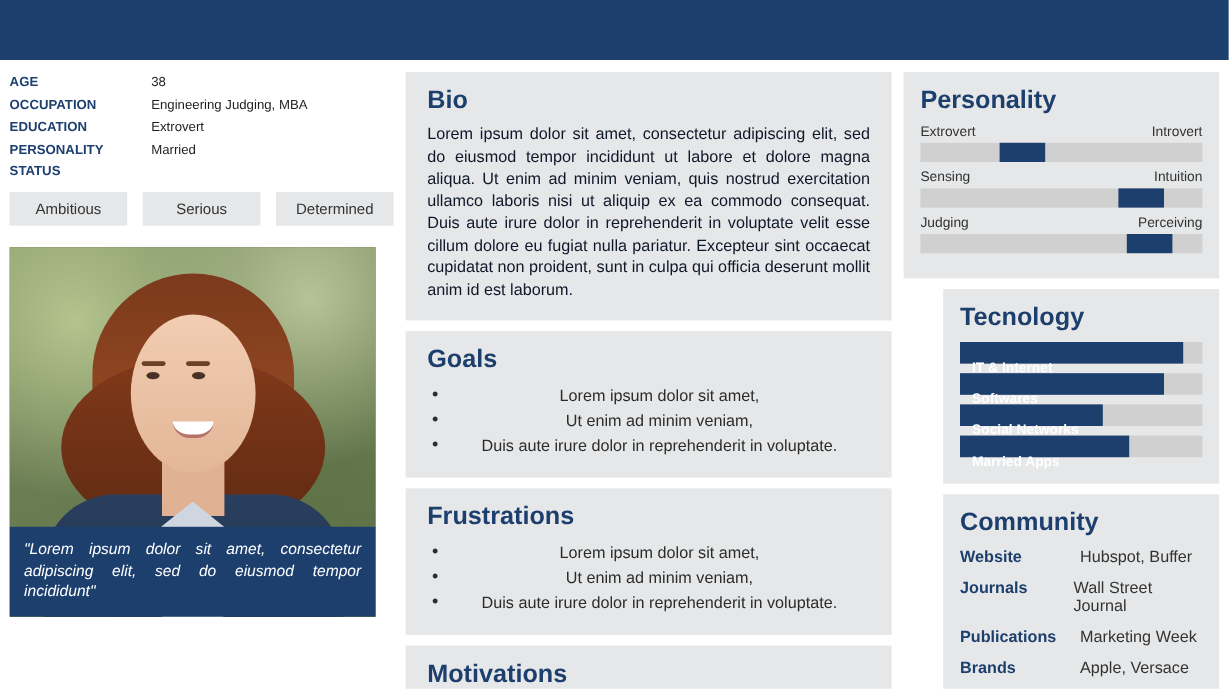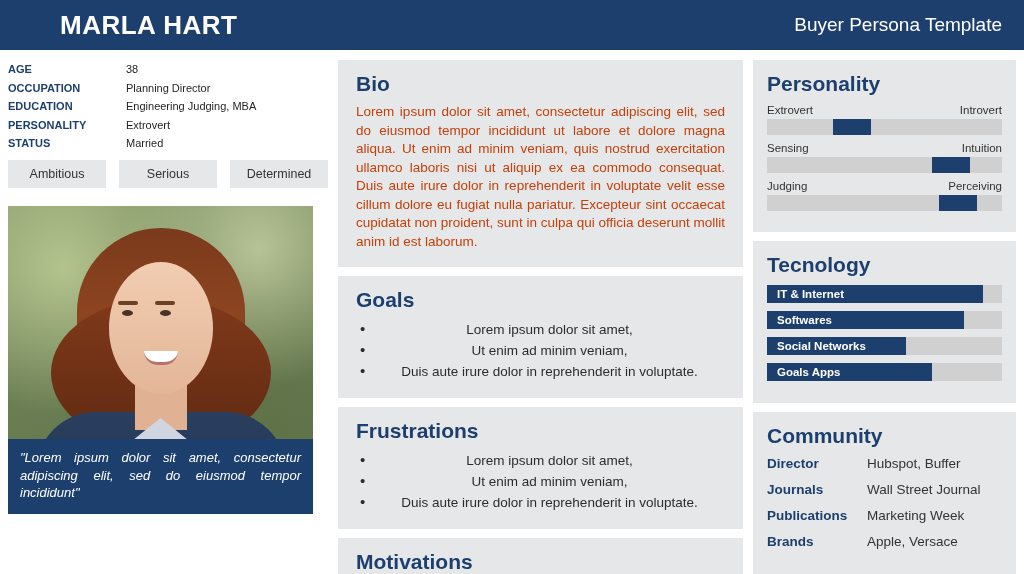--- a/index.html
+++ b/index.html
@@ -112,82 +112,79 @@
     text-align:justify;
   }
 
   
   .panel { background:#e6e7e8; padding:12px 18px 16px 18px; }
   .panel + .panel { margin-top:9px; }
   .panel h2 {
     color:#1d3f6e; font-size:21px; font-weight:bold; margin-bottom:7px;
   }
   .bio-text {
-    font-size:13.5px; line-height:18.5px; color:#c2410c; text-align:justify;
+    font-size:13.5px; line-height:18.5px; color:#0f172a; text-align:justify;
   }
   ul.bullets { list-style:none; }
   ul.bullets li {
     font-size:13.5px; color:#2c2c2c; line-height:21px; padding-left:18px; position:relative;text-align:center;
   }
   ul.bullets li:before {
     content:"\2022"; position:absolute; left:4px; top:-1px; font-size:15px; color:#2c2c2c;
   }
 
   
   .rpanel { background:#e6e7e8; padding:12px 14px 14px 14px; }
-  .rpanel + .rpanel { margin-top:9px; }
+  .rpanel + .rpanel { margin-top:9px;margin-left:33px; }
   .rpanel h2 { color:#1d3f6e; font-size:21px; font-weight:bold; margin-bottom:8px; }
 
   .pers-item { margin-bottom:7px; }
   .pers-ends {
     display:flex; justify-content:space-between;
     font-size:11.5px; color:#333; margin-bottom:3px;
   }
   .pers-track {
     position:relative; height:16px; background:#d0d0d0;
   }
   .pers-knob {
     position:absolute; top:0; height:16px; width:38px; background:#1d3f6e;
   }
 
   .tech-row { position:relative; height:18px; margin-bottom:8px; }
   .tech-track { position:absolute; left:0; top:0; width:100%; height:18px; background:#d0d0d0; }
   .tech-fill { position:absolute; left:0; top:0; height:18px; background:#1d3f6e; }
   .tech-label {
-    position:absolute; left:10px; top:0; height:18px; line-height:18px;
+    position:absolute; left:10px; top:13px; height:18px; line-height:18px;
     color:#ffffff; font-size:11.5px; font-weight:bold;
   }
 
   .comm-row { display:flex; margin-bottom:11px; font-size:13.5px; }
   .comm-key { width:100px; color:#1d3f6e; font-weight:bold; }
   .comm-val { color:#333; }
 </style>
 </head>
 <body>
 
 <div class="page">
 
   <div class="header">
-    <div class="header-name">MARLA HART</div>
-    <div class="header-title">Buyer Persona Template</div>
   </div>
 
   <div class="col-left">
 
     <div class="facts">
       <div class="facts-labels">
         <div>AGE</div>
         <div>OCCUPATION</div>
         <div>EDUCATION</div>
         <div>PERSONALITY</div>
         <div>STATUS</div>
       </div>
       <div class="facts-values">
         <div>38</div>
-        <div>Planning Director</div>
         <div>Engineering Judging, MBA</div>
         <div>Extrovert</div>
         <div>Married</div>
       </div>
     </div>
 
     <div class="traits">
       <div class="trait">Ambitious</div>
       <div class="trait">Serious</div>
       <div class="trait">Determined</div>
@@ -296,29 +293,29 @@
 
       <div class="tech-row">
         <div class="tech-track"></div>
         <div class="tech-fill" style="width:59%"></div>
         <div class="tech-label">Social Networks</div>
       </div>
 
       <div class="tech-row">
         <div class="tech-track"></div>
         <div class="tech-fill" style="width:70%"></div>
-        <div class="tech-label">Goals Apps</div>
+        <div class="tech-label">Married Apps</div>
       </div>
     </div>
 
     <div class="rpanel">
       <h2>Community</h2>
 
       <div class="comm-row">
-        <div class="comm-key">Director</div>
+        <div class="comm-key">Website</div>
         <div class="comm-val">Hubspot, Buffer</div>
       </div>
       <div class="comm-row">
         <div class="comm-key">Journals</div>
         <div class="comm-val">Wall Street Journal</div>
       </div>
       <div class="comm-row">
         <div class="comm-key">Publications</div>
         <div class="comm-val">Marketing Week</div>
       </div>

